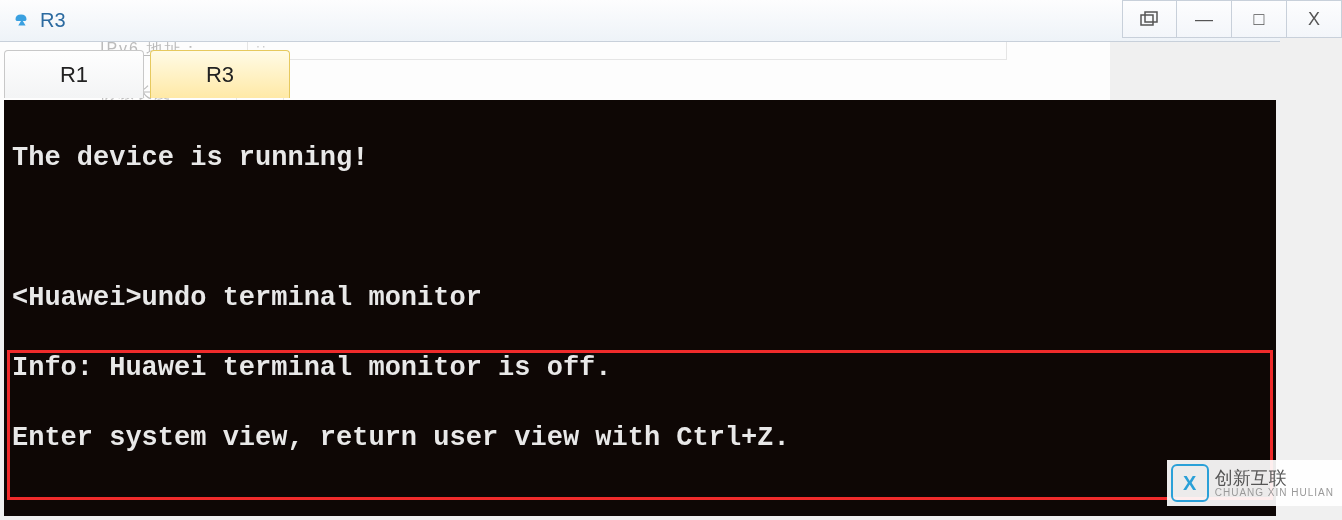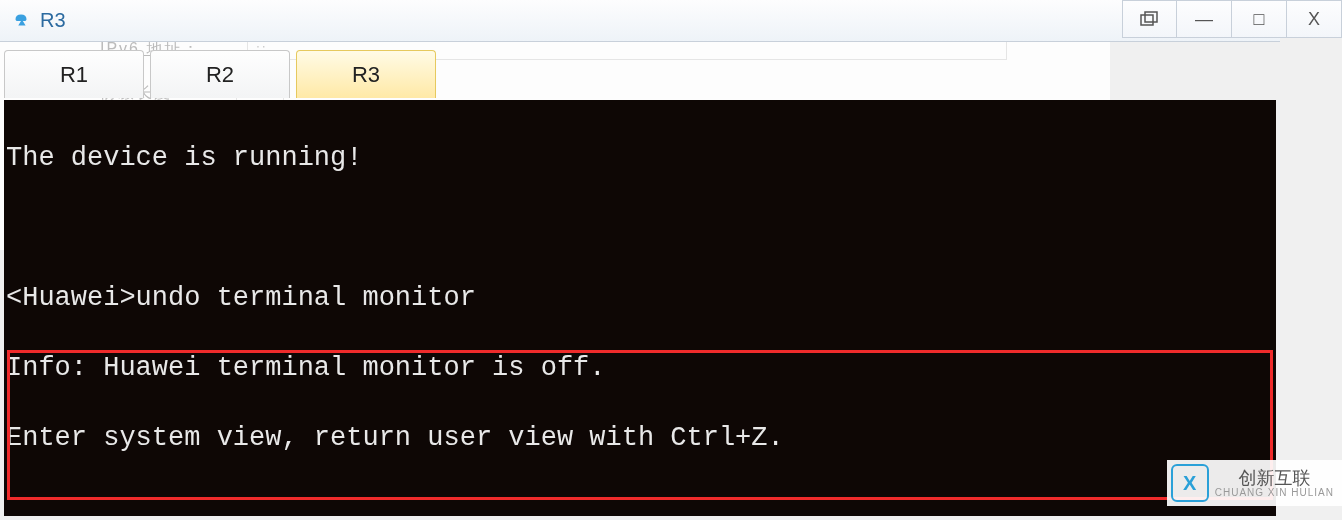--- a/index.html
+++ b/index.html
@@ -52,40 +52,41 @@
   }
   .tab.active {
     background:linear-gradient(#fffbe6,#ffe9a6);
     border-color:#e6c95e;
   }
 
   
   .terminal {
     position:absolute; top:100px; left:4px; width:1272px; height:416px;
     background:#0e0705; color:#e8e8e8; font-family:"Courier New",monospace;
-    font-size:27px; line-height:35px; padding:6px 2px; z-index:4;
+    font-size:27px; line-height:35px; padding:6px 8px; z-index:4;
     white-space:pre;
+    font-weight:bold;
   }
   .terminal .blank { height:35px; }
   .hlbox {
     position:absolute; top:250px; left:3px; width:1266px; height:150px;
     border:3px solid #ef2b2b; pointer-events:none;
   }
 
   
   .watermark {
     position:absolute; right:0; bottom:14px; z-index:10; display:flex; align-items:center;
     background:rgba(255,255,255,0.92); padding:4px 8px 4px 4px;
   }
   .watermark .wm-icon{
     width:38px;height:38px;border:2px solid #2aa0d8;border-radius:6px;
     display:flex;align-items:center;justify-content:center;color:#2aa0d8;font-weight:bold;font-size:20px;
     margin-right:6px;
   }
-  .watermark .wm-text{ font-size:18px; color:#555; font-family:"SimSun",serif; line-height:18px;text-align:center;}
+  .watermark .wm-text{ font-size:18px; color:#555; font-family:"SimSun",serif; line-height:18px;}
   .watermark .wm-sub{ font-size:10px; color:#999; letter-spacing:1px;}
 </style>
 </head>
 <body>
 
 <div class="bg-dialog">
   <div class="bg-row" style="top:8px;">
     <span>静态</span>
     <span style="margin-left:120px;">DNS</span>
   </div>
@@ -122,21 +123,20 @@
         <rect x="5" y="1" width="12" height="10" fill="none" stroke="#555" stroke-width="1.5"></rect>
       </svg>
   </div>
   <div class="win-btn">—</div>
   <div class="win-btn">□</div>
   <div class="win-btn">X</div>
 </div>
 
 <div class="tabstrip">
   <div class="tab">R1</div>
-  <div class="tab">R2</div>
   <div class="tab active">R3</div>
 </div>
 
 <div class="terminal">
 <div>The device is running!</div>
 <div class="blank"></div>
 <div>&lt;Huawei&gt;undo terminal monitor</div>
 <div>Info: Huawei terminal monitor is off.</div>
 <div>Enter system view, return user view with Ctrl+Z.</div>
 

